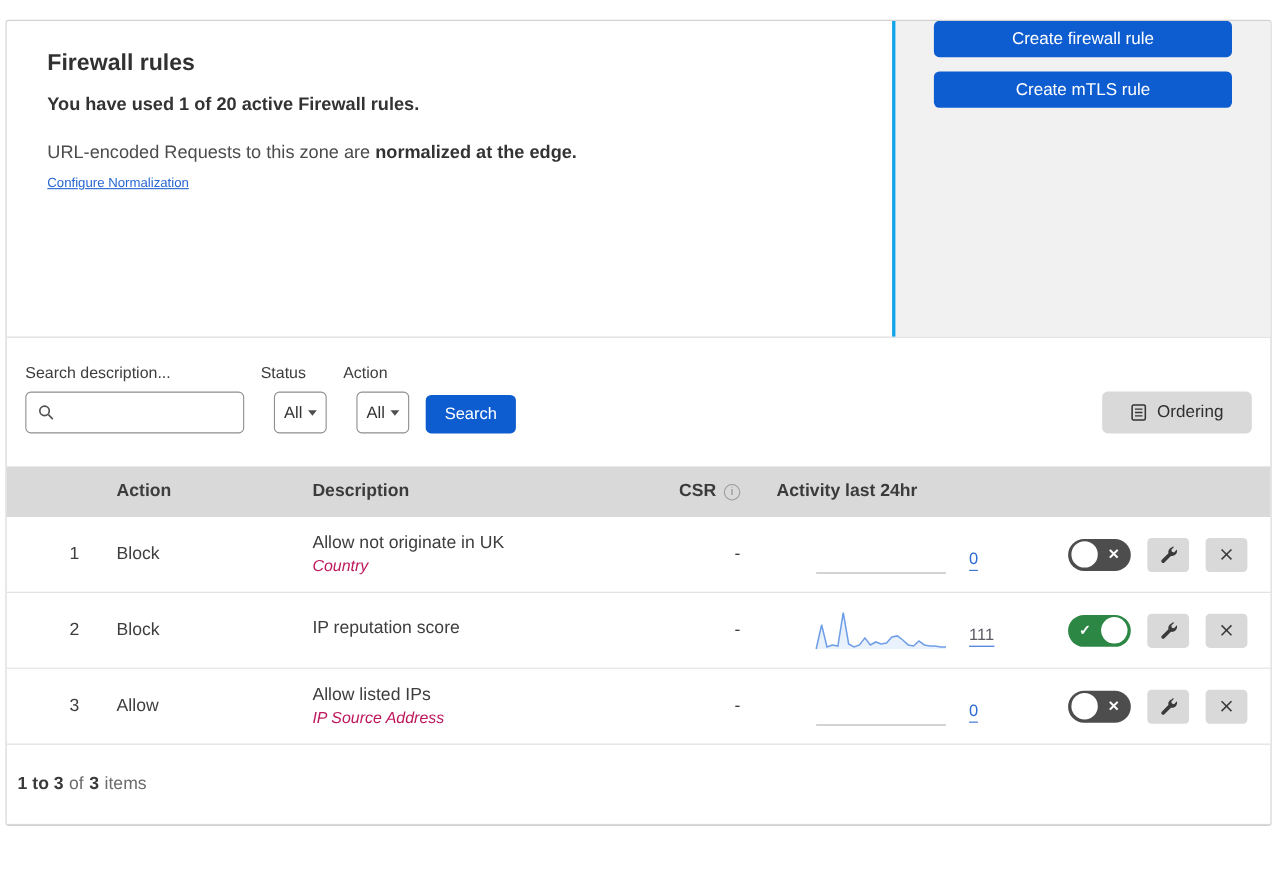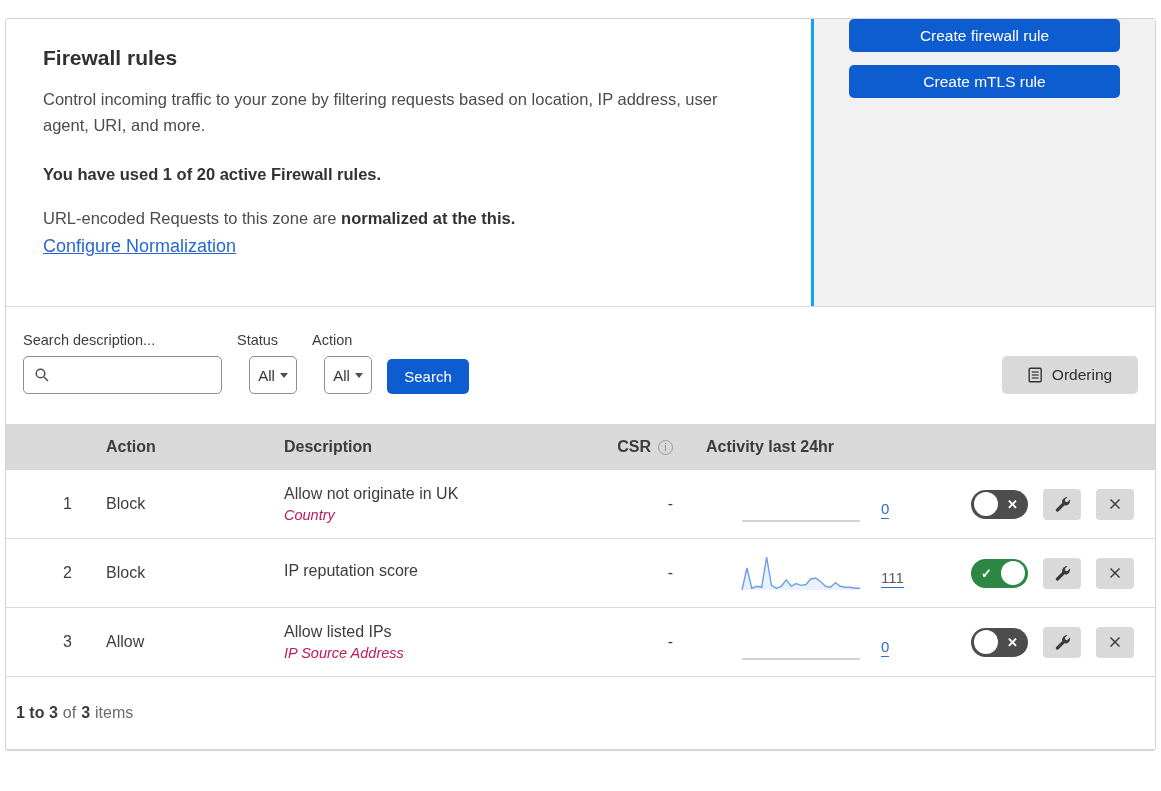--- a/index.html
+++ b/index.html
@@ -7,21 +7,21 @@
   .card { position:absolute; left:5px; top:18px; width:1151px; border:1px solid #d2d2d2; border-radius:3px; background:#fff; overflow:hidden; }
 
   
   .header-section { display:flex; height:288px; border-bottom:1px solid #d9d9d9; }
   .header-left { flex:1; padding:27px 50px 0 37px; }
   .page-title { font-size:21px; font-weight:700; color:#313131; margin-bottom:16px; }
   .desc { font-size:16.5px; color:#4c4c4c; line-height:26px; max-width:712px; margin-bottom:27px; }
   .usage { font-size:16.5px; color:#333; font-weight:700; margin-bottom:25px; }
   .norm { font-size:16.5px; color:#4c4c4c; margin-bottom:8px; }
   .norm b { color:#333; }
-  .norm-link { display:inline-block; font-size:18px; color:#2767d2; text-decoration:underline; cursor:pointer; }
+  .norm-link { display:inline-block; font-size:12px; color:#2767d2; text-decoration:underline; cursor:pointer; }
   .header-right { width:344px; background:#f1f1f1; border-left:3px solid #0ea5e9; display:flex; flex-direction:column; align-items:center; gap:13px; }
   .btn-primary { width:271px; height:33px; background:#0d5dd1; color:#fff; border:none; border-radius:5px; font-size:15.5px; font-family:inherit; cursor:pointer; }
 
   
   .filter-bar { display:flex; align-items:flex-end; padding:24px 17px 30px 17px; gap:15px; height:117px; }
   .fgroup { display:flex; flex-direction:column; gap:8px; }
   .flabel { font-size:14.5px; color:#3d3d3d; }
   .search-box { width:199px; height:38px; border:1px solid #8e8e8e; border-radius:5px; display:flex; align-items:center; padding:0 10px; gap:8px; background:#fff; }
   .search-box input { border:none; outline:none; flex:1; font-size:15px; font-family:inherit; min-width:0; }
   .dd { width:48px; height:38px; border:1px solid #8e8e8e; border-radius:5px; background:#fff; display:flex; align-items:center; justify-content:center; gap:5px; font-size:15px; color:#333; cursor:pointer; font-family:inherit;margin-left:12px; }
@@ -63,23 +63,22 @@
   .help-arrow { font-size:12px; }
 </style>
 </head>
 <body>
 
 <div class="card">
 
   <div class="header-section">
     <div class="header-left">
       <div class="page-title">Firewall rules</div>
-      <p class="desc">Control incoming traffic to your zone by filtering requests based on location, IP address, user agent, URI, and more.</p>
       <p class="usage">You have used 1 of 20 active Firewall rules.</p>
-      <p class="norm"><span>URL-encoded Requests to this zone are </span><b>normalized at the this.</b></p>
+      <p class="norm"><span>URL-encoded Requests to this zone are </span><b>normalized at the edge.</b></p>
       <a class="norm-link" href="#">Configure Normalization</a>
     </div>
     <div class="header-right">
       <button class="btn-primary">Create firewall rule</button>
       <button class="btn-primary">Create mTLS rule</button>
     </div>
   </div>
 
   <div class="filter-bar">
     <div class="fgroup">

